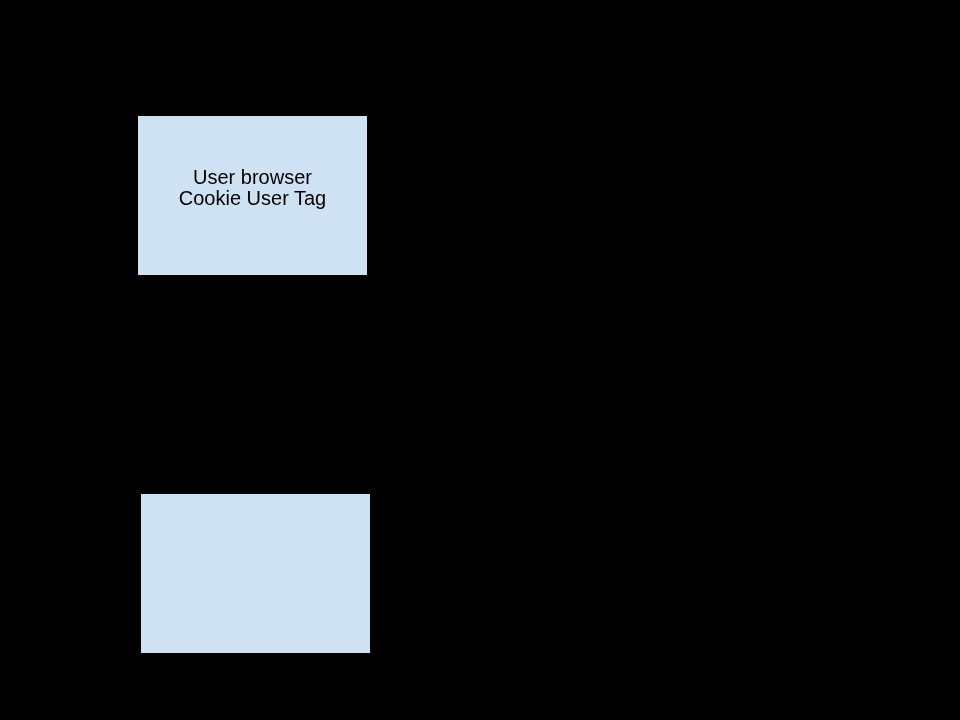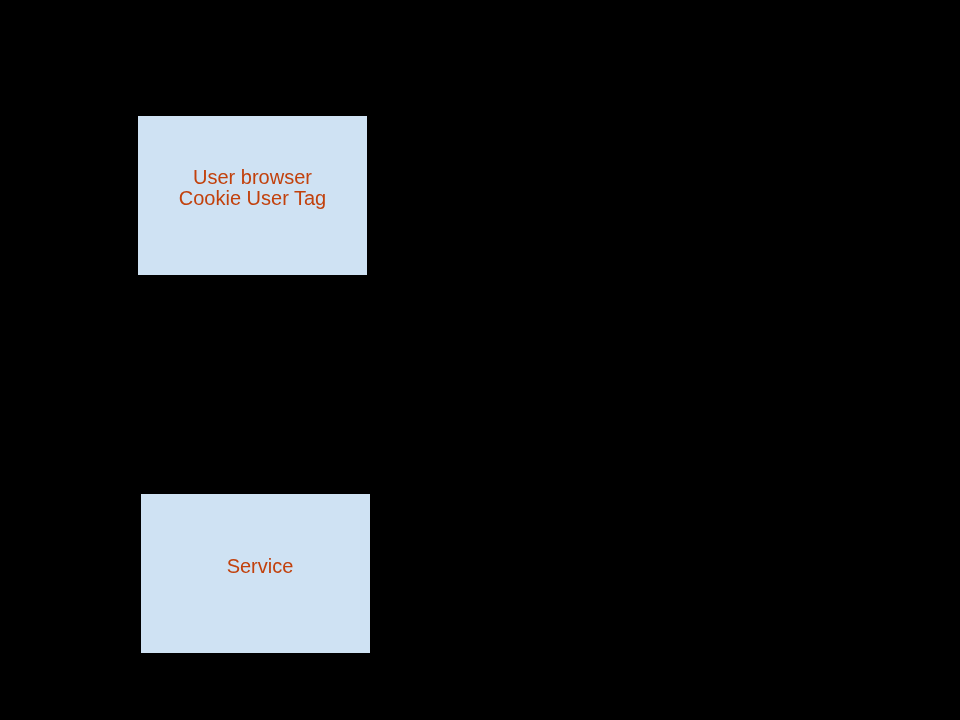--- a/index.html
+++ b/index.html
@@ -17,21 +17,21 @@
   }
   .node {
     position: absolute;
     background: #cfe2f3;
     border: 1px solid #000000;
     box-sizing: border-box;
     display: flex;
     align-items: center;
     justify-content: center;
     text-align: center;
-    color: #c2410c;
+    color: #000000;
     font-size: 20px;
     line-height: 21px;
   }
   .node-label .line { display: block; }
   .node-user-browser {
     left: 137px; top: 115px;
     width: 231px; height: 161px;
     padding-bottom: 15px;
   }
   .node-buyers-service {
@@ -55,17 +55,16 @@
   <div class="node node-user-browser">
     <div class="node-label">
       <span class="line">User browser</span>
       <span class="line">Cookie User Tag</span>
     </div>
   </div>
 
 
   <div class="node node-google-cms">
     <div class="node-label">
-      <span class="line">Service</span>
     </div>
   </div>
 
 </div>
 
 </body></html>

